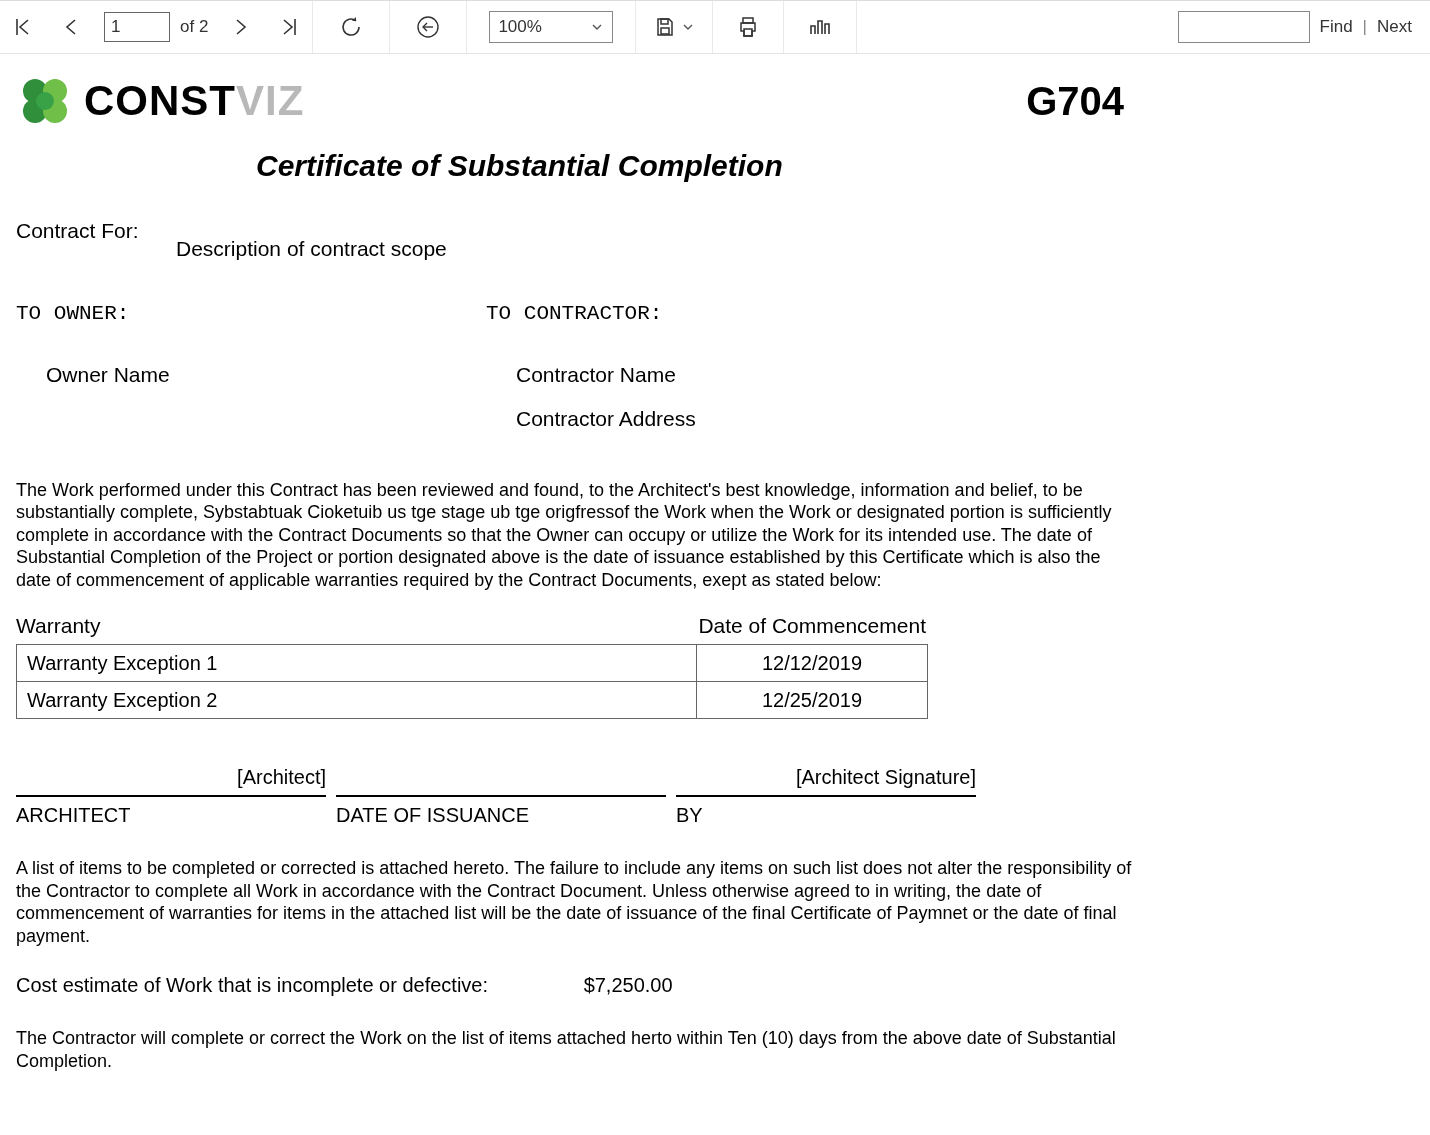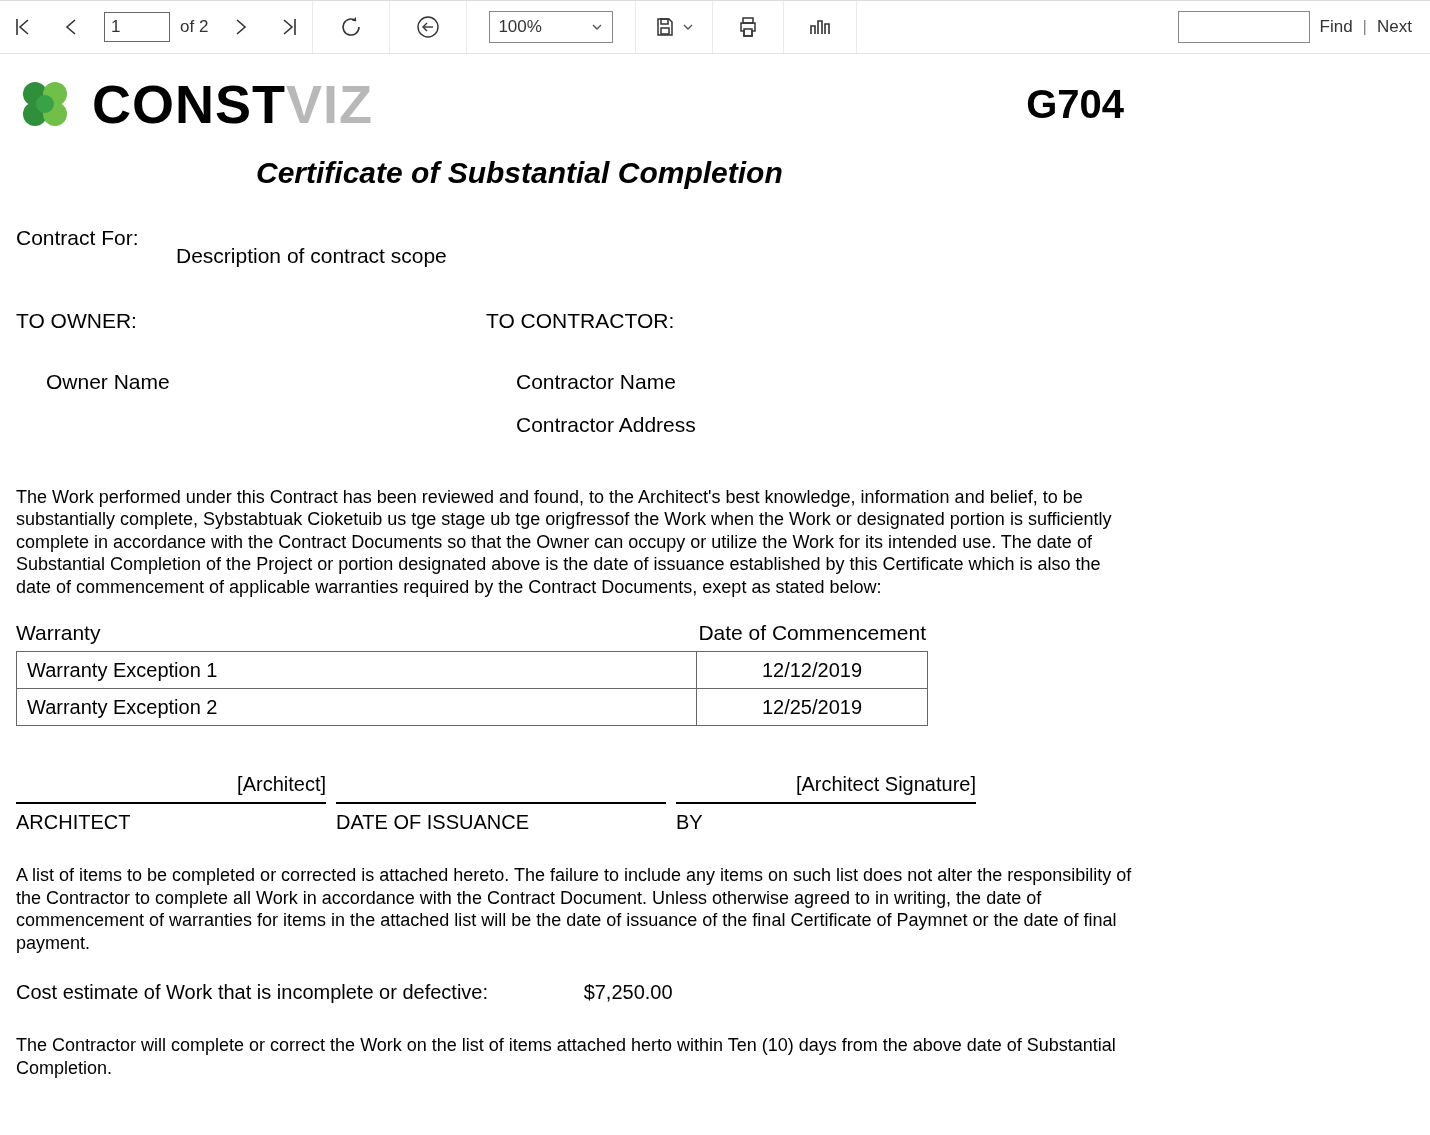--- a/index.html
+++ b/index.html
@@ -80,24 +80,23 @@
     align-items: center;
     justify-content: space-between;
     padding-right: 290px;
   }
   .brand {
     display: flex;
     align-items: center;
     gap: 10px;
   }
   .brand-text {
-    font-size: 54px;
+    font-size: 42px;
     font-weight: 700;
     letter-spacing: 1px;
-    margin-left: 8px;
   }
   .brand-text span.dim { color:#b8b8b8; font-weight:600; }
   .form-id { font-size: 40px; font-weight: 900; }
 
   .doc-title {
     font-size: 30px;
     font-style: italic;
     font-weight: 700;
     margin: 18px 0 24px 240px;
   }
@@ -116,21 +115,21 @@
     font-size: 21px;
   }
   .contract-for .v { padding-top: 18px; }
 
   .parties {
     display: grid;
     grid-template-columns: 470px auto;
     margin-top: 40px;
     font-size: 21px;
   }
-  .party-block .h { margin-bottom: 36px; }
+  .party-block .h { margin-bottom: 36px; font-family: Liberation Mono, monospace; }
   .party-block .line { margin: 0 0 18px 30px; }
 
   .paragraph {
     margin-top: 30px;
     font-size: 18px;
     line-height: 1.25;
     max-width: 1120px;
   }
 
   .warranty-head {

